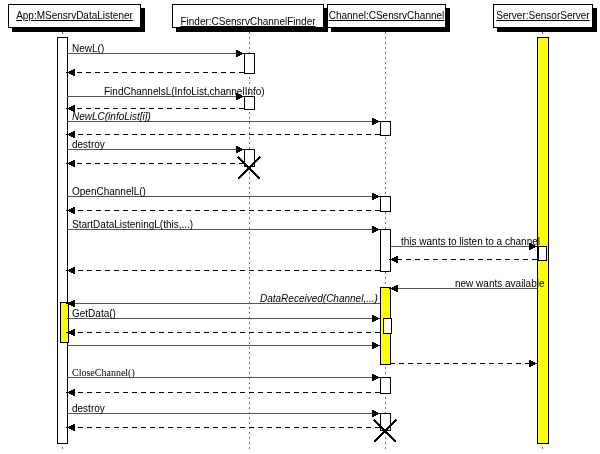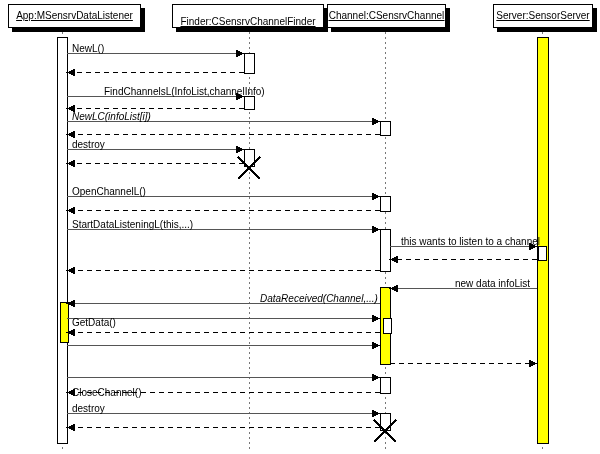--- a/index.html
+++ b/index.html
@@ -98,19 +98,19 @@
       </div>
     </div>
   <div id="labels">
       <div class="msg-label" style="left: 72px; top: 44px; text-align: right;">NewL()</div>
       <div class="msg-label" style="left: 72px; top: 87px; margin-left: 32px;">FindChannelsL(InfoList,channelInfo)</div>
       <div class="msg-label" style="left: 72px; top: 112px; font-style: italic;">NewLC(infoList[i])</div>
       <div class="msg-label" style="left: 72px; top: 140px;">destroy</div>
       <div class="msg-label" style="left: 72px; top: 187px;">OpenChannelL()</div>
       <div class="msg-label" style="left: 72px; top: 220px;">StartDataListeningL(this,...)</div>
       <div class="msg-label" style="left: 393px; top: 237px; padding-left: 8px;">this wants to listen to a channel</div>
-      <div class="msg-label" style="left: 455px; top: 279px;">new data infoList</div>
+      <div class="msg-label" style="left: 455px; top: 279px;">new wants available</div>
       <div class="msg-label" style="left: 260px; top: 294px; font-style: italic;">DataReceived(Channel,...)</div>
-      <div class="msg-label" style="left: 72px; top: 309px; margin-top: 9px;">GetData()</div>
-      <div class="msg-label" style="left: 72px; top: 388px;">CloseChannel()</div>
+      <div class="msg-label" style="left: 72px; top: 309px;">GetData()</div>
+      <div class="msg-label" style="left: 72px; top: 368px; font-family: Liberation Serif, serif;">CloseChannel()</div>
       <div class="msg-label" style="left: 72px; top: 404px;">destroy</div>
     </div>
 </div>
 
 </body></html>

